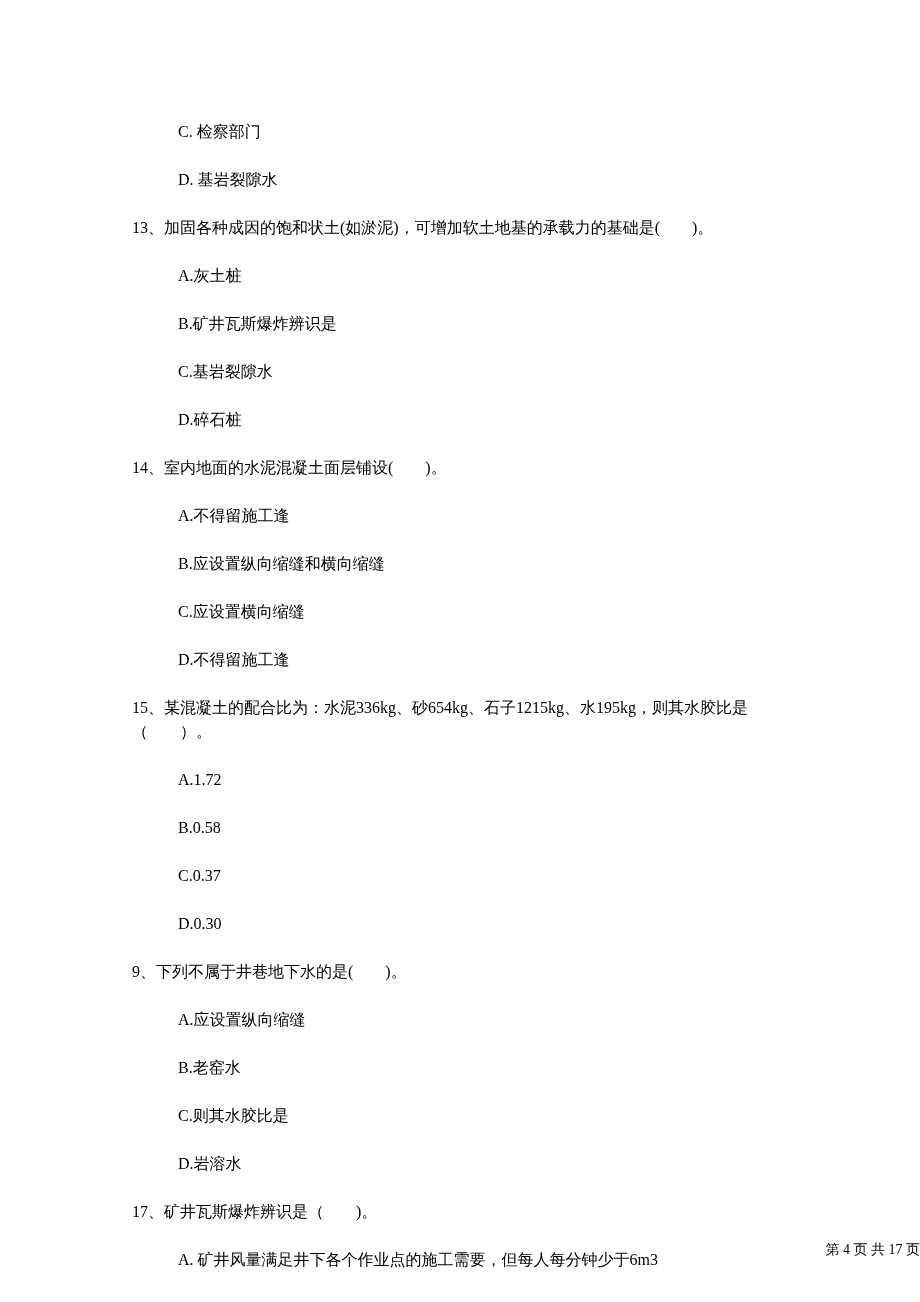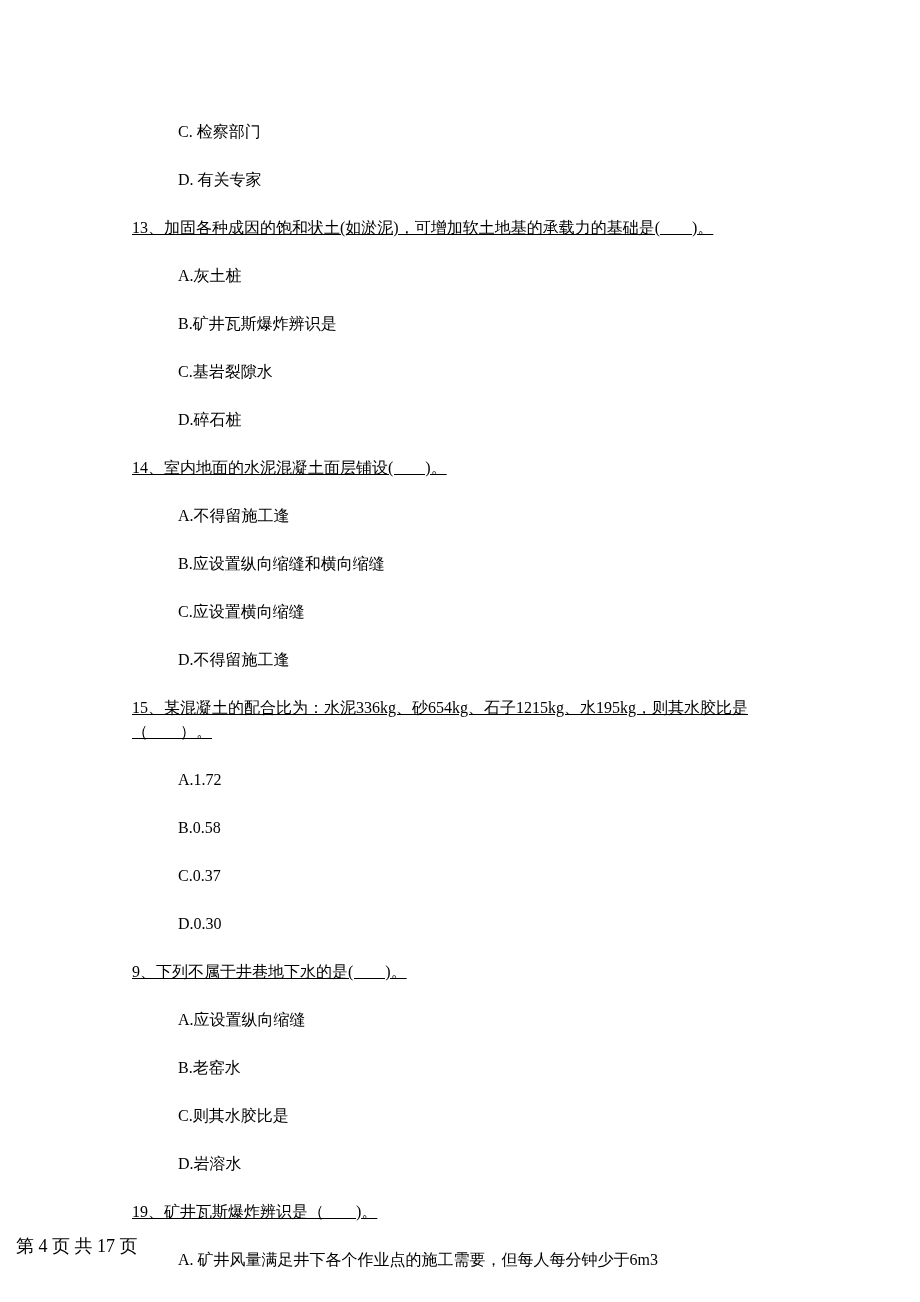--- a/index.html
+++ b/index.html
@@ -18,40 +18,39 @@
       padding: 120px 130px 0 132px;
       line-height: 1.5;
     }
     .option-line {
       padding-left: 46px;
       margin-bottom: 24px;
     }
     .question-line {
       margin-bottom: 24px;
       margin-top: 13px;
-      text-decoration: underline;
     }
     .footer {
       position: absolute;
       bottom: 42px;
       left: 0;
       width: 100%;
-      text-align: left;
-      font-size: 18px;
+      text-align: right;
+      font-size: 14px;
       padding-left: 16px;
     }
   </style>
 </head>
 <body>
 
 <div class="option-line">
   <span>C. 检察部门</span>
 </div>
 <div class="option-line">
-  <span>D. 有关专家</span>
+  <span>D. 基岩裂隙水</span>
 </div>
 
 <div class="question-line">
   <span>13、加固各种成因的饱和状土(如淤泥)，可增加软土地基的承载力的基础是(　　)。</span>
 </div>
 <div class="option-line">
   <span>A.灰土桩</span>
 </div>
 <div class="option-line">
   <span>B.矿井瓦斯爆炸辨识是</span>
@@ -105,21 +104,21 @@
   <span>B.老窑水</span>
 </div>
 <div class="option-line">
   <span>C.则其水胶比是</span>
 </div>
 <div class="option-line">
   <span>D.岩溶水</span>
 </div>
 
 <div class="question-line">
-  <span>19、矿井瓦斯爆炸辨识是（　　)。</span>
+  <span>17、矿井瓦斯爆炸辨识是（　　)。</span>
 </div>
 <div class="option-line">
   <span>A. 矿井风量满足井下各个作业点的施工需要，但每人每分钟少于6m3</span>
 </div>
 
 <div class="footer">
   <span>第 4 页 共 17 页</span>
 </div>
 
 </body></html>

